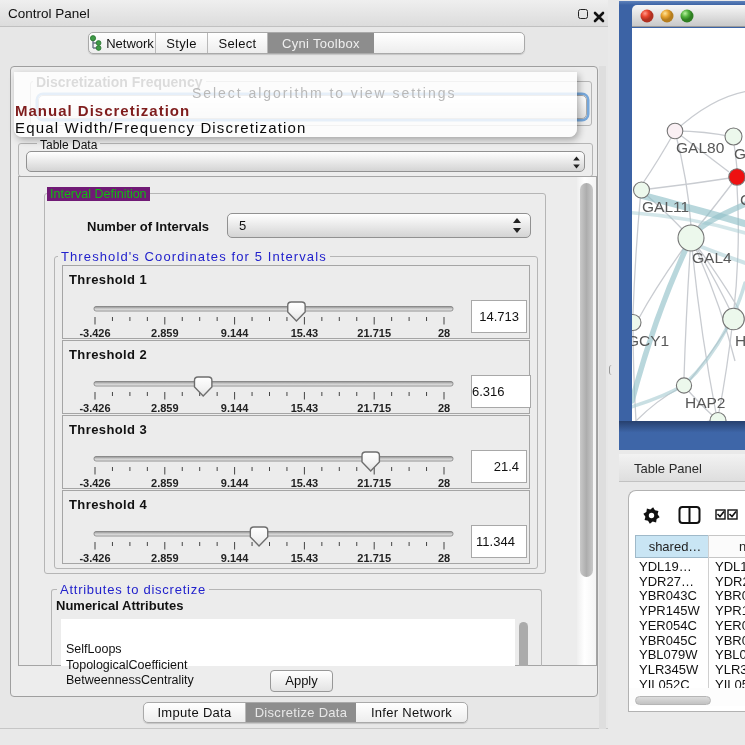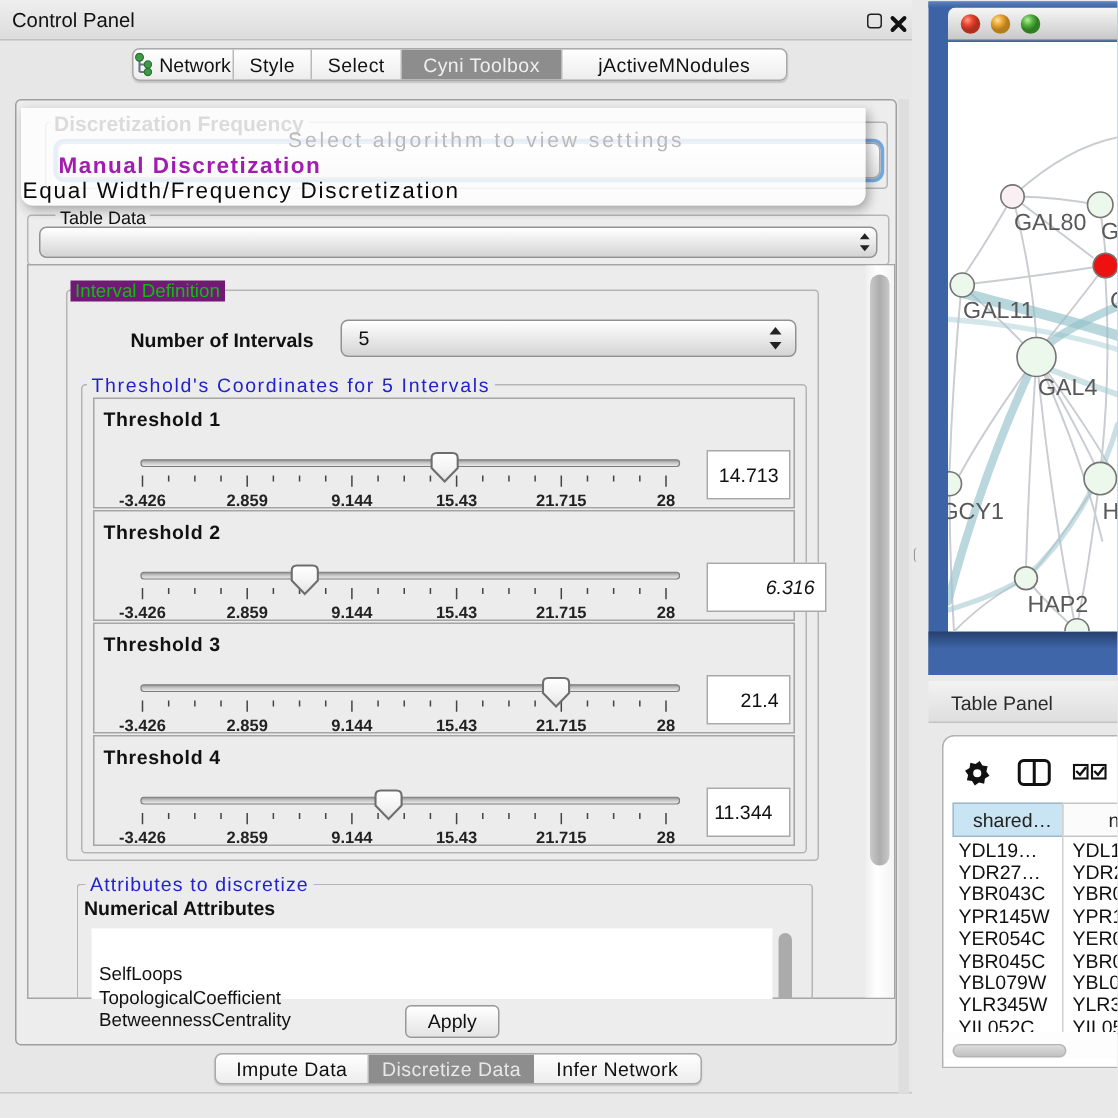--- a/index.html
+++ b/index.html
@@ -25,21 +25,20 @@
           <line x1="3" y1="4" x2="3" y2="13" stroke="#6a7585" stroke-width="1.4"></line>
           <line x1="3" y1="8" x2="8" y2="8" stroke="#6a7585" stroke-width="1.4"></line>
           <line x1="3" y1="13" x2="8" y2="13" stroke="#6a7585" stroke-width="1.4"></line>
           <circle cx="3" cy="3.2" r="2.6" fill="#3f9b47" stroke="#2a7231" stroke-width="0.8"></circle>
           <circle cx="8.6" cy="8" r="2.4" fill="#3f9b47" stroke="#2a7231" stroke-width="0.8"></circle>
           <circle cx="8.6" cy="13" r="2.4" fill="#3f9b47" stroke="#2a7231" stroke-width="0.8"></circle>
         </svg>Network</div>
     <div style="width:52px; height:100%; border-right:1px solid #b9b9b9; display:flex; align-items:center; justify-content:center; font-size:13px; letter-spacing:0.3px; color:#111;">Style</div>
     <div style="width:60px; height:100%; border-right:1px solid #b9b9b9; display:flex; align-items:center; justify-content:center; font-size:13px; letter-spacing:0.3px; color:#111;">Select</div>
     <div style="width:106px; height:100%; background:#8d8d8d; display:flex; align-items:center; justify-content:center; font-size:13px; letter-spacing:0.3px; color:#efefef;">Cyni Toolbox</div>
-    <div style="flex:1; height:100%; border-left:1px solid #b9b9b9; display:flex; align-items:center; justify-content:center; font-size:13px; letter-spacing:0.3px; color:#111;">jActiveMNodules</div>
   </div>
 
   <div class="abs" style="left:10px; top:66px; width:588px; height:631px; background:#ededed; border:1px solid #9f9f9f; border-radius:4px;"></div>
 
   <div class="abs" style="left:30px; top:81px; width:562px; height:45px; border:1px solid #b5b5b5; border-radius:3px;"></div>
   <div class="abs" style="left:33px; top:74px; background:#ededed; padding:0 3px; font-size:14px; font-weight:bold; color:#3a3a3a;">Discretization Frequency</div>
   <div class="abs" style="left:38px; top:95px; width:549px; height:24px; background:linear-gradient(#ffffff,#e2e2e2); border:1px solid #a9a9a9; border-radius:5px; box-shadow:0 0 0 2.5px rgba(96,154,214,0.85);"></div>
 
   <div class="abs" style="left:18px; top:143px; width:575px; height:34px; border:1px solid #b5b5b5; border-radius:3px;"></div>
   <div class="abs" style="left:37px; top:138px; background:#ededed; padding:0 3px; font-size:12px; color:#111;">Table Data</div>
@@ -154,21 +153,21 @@
         <line x1="363.55" y1="51" x2="363.55" y2="55" stroke="#444" stroke-width="1"></line>
         <line x1="381.00" y1="51" x2="381.00" y2="58.5" stroke="#444" stroke-width="1"></line>
       <text x="32" y="71" font-size="11" font-weight="bold" fill="#222" text-anchor="middle">-3.426</text>
         <text x="101.8" y="71" font-size="11" font-weight="bold" fill="#222" text-anchor="middle">2.859</text>
         <text x="171.6" y="71" font-size="11" font-weight="bold" fill="#222" text-anchor="middle">9.144</text>
         <text x="241.4" y="71" font-size="11" font-weight="bold" fill="#222" text-anchor="middle">15.43</text>
         <text x="311.2" y="71" font-size="11" font-weight="bold" fill="#222" text-anchor="middle">21.715</text>
         <text x="381" y="71" font-size="11" font-weight="bold" fill="#222" text-anchor="middle">28</text>
       <path d="M 131.49 46 L 131.49 39.5 Q 131.49 36 134.99 36 L 145.39 36 Q 148.89 36 148.89 39.5 L 148.89 46 L 140.19 55 Z" fill="url(#thumbg1)" stroke="#6e6e6e" stroke-width="1.4"></path>
     </svg>
-    <div class="abs" style="left:408px; top:34px; width:80px; height:33px; background:#ffffff; border:1px solid #a8a8a8; font-size:13px; color:#111; text-align:right; line-height:31px; padding-right:7px;font-style:italic;">6.316</div>
+    <div class="abs" style="left:408px; top:34px; width:60px; height:33px; background:#ffffff; border:1px solid #a8a8a8; font-size:13px; color:#111; line-height:31px; padding-right:7px;">6.316</div>
   </div>
 
   <div class="abs" style="left:62px; top:415px; width:468px; height:74px; border:1px solid #a5a5a5; background:#ececec;">
     <div class="abs" style="left:6px; top:6px; font-size:13px; letter-spacing:0.4px; font-weight:bold; color:#111;">Threshold 3</div>
     <svg width="466" height="72" class="abs" style="left:0; top:0;">
       <defs>
           <linearGradient id="trackg2" x1="0" y1="0" x2="0" y2="1">
             <stop offset="0%" stop-color="#8d8d8d"></stop>
             <stop offset="45%" stop-color="#c6c6c6"></stop>
             <stop offset="100%" stop-color="#efefef"></stop>
@@ -270,21 +269,21 @@
   <div class="abs" style="left:270px; top:670px; width:63px; height:22px; background:linear-gradient(#ffffff,#e3e3e3); border:1px solid #989898; border-radius:4px; text-align:center; font-size:13px; color:#111; line-height:20px;">Apply</div>
 
   <div class="abs" style="left:143px; top:702px; width:325px; height:21px; border:1px solid #a9a9a9; border-radius:5px; background:linear-gradient(#ffffff,#ededed); box-shadow:0 1px 1px rgba(0,0,0,0.15); overflow:hidden; display:flex;">
     <div style="width:102px; height:100%; border-right:1px solid #b9b9b9; display:flex; align-items:center; justify-content:center; font-size:13px; letter-spacing:0.3px; color:#111;">Impute Data</div>
     <div style="width:110px; height:100%; background:#8d8d8d; display:flex; align-items:center; justify-content:center; font-size:13px; letter-spacing:0.3px; color:#e8e8e8;">Discretize Data</div>
     <div style="flex:1; height:100%; display:flex; align-items:center; justify-content:center; font-size:13px; letter-spacing:0.3px; color:#111;">Infer Network</div>
   </div>
 
   <div class="abs" style="left:14px; top:72px; width:563px; height:65px; background:rgba(255,255,255,0.82); border-radius:0 0 8px 8px; box-shadow:2px 3px 7px rgba(0,0,0,0.30);"></div>
   <div class="abs" style="left:192px; top:85px; font-size:14px; letter-spacing:1.95px; color:#b9b9b9;">Select algorithm to view settings</div>
-  <div class="abs" style="left:15px; top:102px; font-size:15px; letter-spacing:1.0px; font-weight:bold; color:#a21caf;padding-left:24px;">Manual Discretization</div>
+  <div class="abs" style="left:15px; top:102px; font-size:15px; letter-spacing:1.0px; font-weight:bold; color:#7f1d1d;">Manual Discretization</div>
   <div class="abs" style="left:15px; top:119px; font-size:15px; letter-spacing:1.15px; color:#0a0a0a;">Equal Width/Frequency Discretization</div>
 </div>
 
 <div class="abs" style="left:599px; top:66px; width:7px; height:663px; background:#dedede;"></div>
 
 <div class="abs" style="left:609px; top:365px; width:5px; height:10px; border-left:1.5px solid #9a9a9a; border-radius:3px 0 0 3px;"></div>
 
 <div class="abs" style="left:619px; top:1px; width:126px; height:449px; background:#3c63a5;">
   <div class="abs" style="left:0px; top:0px; width:126px; height:4px; background:linear-gradient(#5e82bb,#3c63a5);"></div>
   <div class="abs" style="left:0px; top:420px; width:126px; height:29px; background:linear-gradient(#27406e,#3e66a8 40%);"></div>

